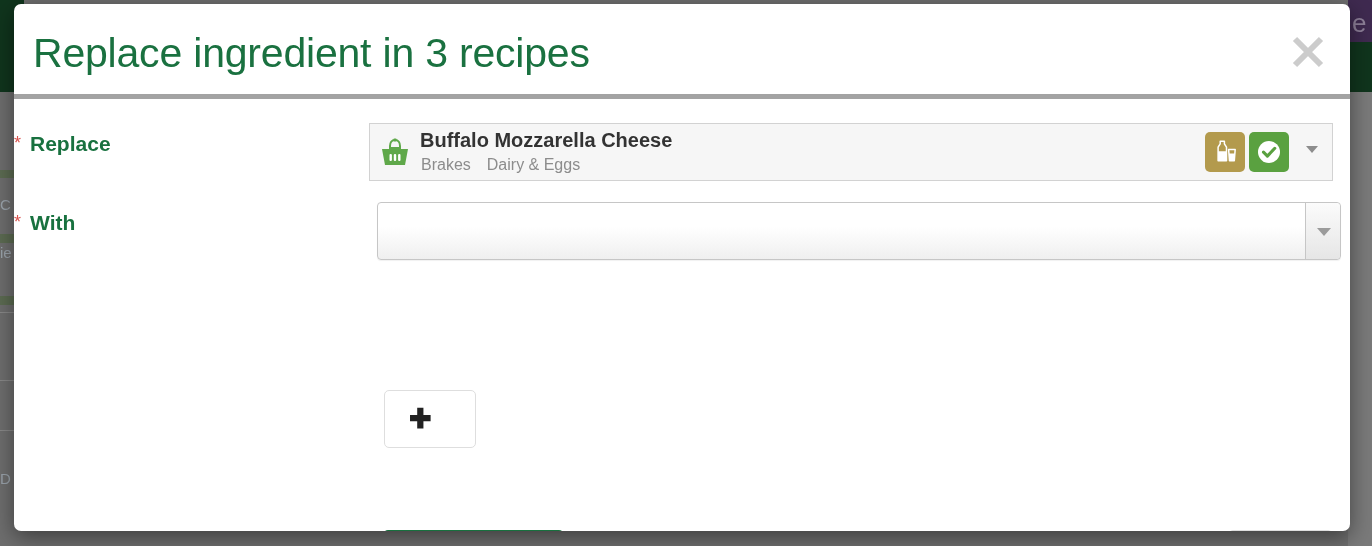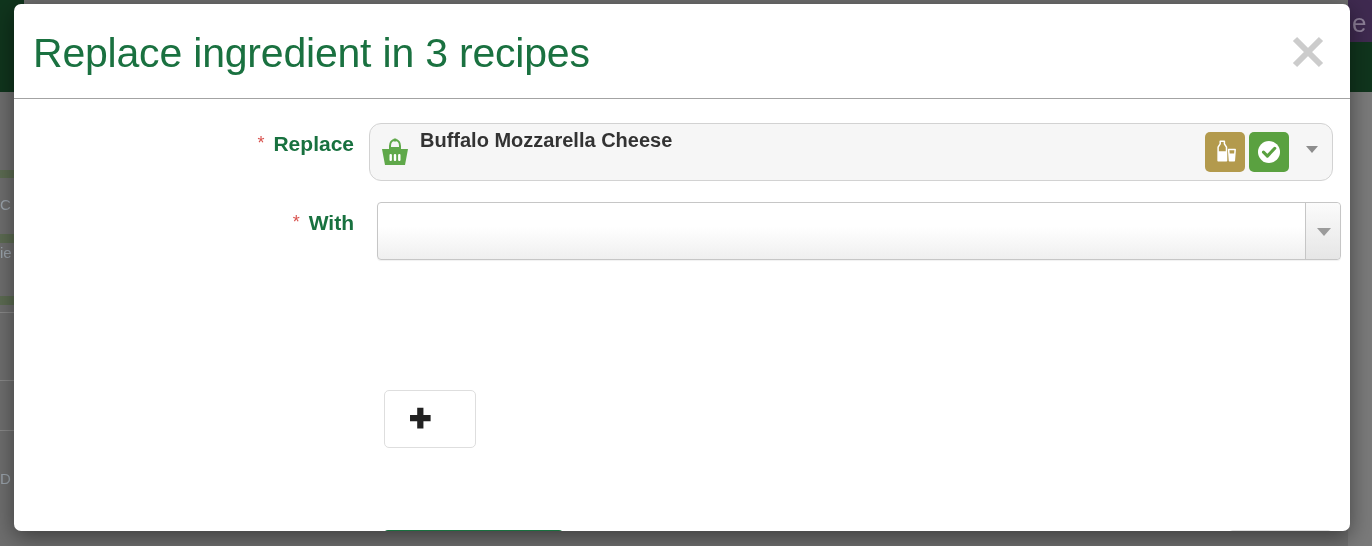--- a/index.html
+++ b/index.html
@@ -57,21 +57,21 @@
     left: 14px; top: 4px;
     width: 1336px; height: 527px;
     background: #ffffff;
     border-radius: 7px;
     box-shadow: 0 6px 22px rgba(0,0,0,.45);
     overflow: hidden;
   }
   #modal-header {
     position: relative;
     height: 95px;
-    border-bottom: 1px solid #a3a3a3;
+    border-bottom: 5px solid #a3a3a3;
   }
   #modal-title {
     position: absolute;
     left: 19px; top: 26px;
     font-size: 41px;
     font-weight: 400;
     color: #1a7140;
     letter-spacing: -0.2px;
     white-space: nowrap;
   }
@@ -94,21 +94,20 @@
     position: absolute;
     left: 0; right: 0;
     display: flex;
     align-items: flex-start;
   }
   #row-replace { top: 24px; }
   #row-with    { top: 103px; gap: 8px; }
 
   .field-label {
     width: 340px;
-    text-align: right;
     padding-top: 9px;
     font-size: 21px;
     font-weight: bold;
     color: #18713f;
     white-space: nowrap;
   }
   .req-star {
     color: #d9534f;
     font-weight: normal;
     font-size: 18px;
@@ -120,21 +119,21 @@
     margin-left: 15px;
   }
 
   
   #replace-select {
     position: relative;
     width: 964px;
     height: 58px;
     background: #f6f6f6;
     border: 1px solid #d2d2d2;
-    border-radius: 12px;
+    border-radius: 0;
     cursor: pointer;
   }
   #basket-icon {
     position: absolute; left: 8px; top: 12px;
     width: 34px; height: 34px;
   }
   #ingredient-name {
     position: absolute; left: 50px; top: 5px;
     font-size: 20px; font-weight: bold;
     color: #333333;
@@ -291,20 +290,23 @@
               <rect x="15.4" y="2.6" width="3.2" height="3" rx="1" fill="#5fa84a"></rect>
               <path d="M4 13 L30 13 L27 29 L7 29 Z" fill="#5fa84a"></path>
               <rect x="11.5" y="18" width="2.4" height="7" rx="1" fill="#ffffff"></rect>
               <rect x="15.8" y="18" width="2.4" height="7" rx="1" fill="#ffffff"></rect>
               <rect x="20.1" y="18" width="2.4" height="7" rx="1" fill="#ffffff"></rect>
             </svg>
           </div>
 
           <div id="ingredient-name">Buffalo Mozzarella Cheese</div>
 
+          <div id="ingredient-meta">
+            <span>Brakes</span><span>Dairy &amp; Eggs</span>
+          </div>
 
           <div id="badges">
             <div class="badge badge-dairy">
               <svg width="30" height="30" viewBox="0 0 30 30" aria-hidden="true">
                 <path d="M10.2 4.2 h4.2 v2.6 l2.1 3.4 v13.6 h-8.4 V10.2 l2.1-3.4 z" fill="none" stroke="#ffffff" stroke-width="1.5" stroke-linejoin="round"></path>
                 <path d="M8.1 14.2 h8.4 v9.6 h-8.4 z" fill="#ffffff"></path>
                 <path d="M18.6 12.4 h6.6 l-0.9 11.4 h-4.8 z" fill="none" stroke="#ffffff" stroke-width="1.5" stroke-linejoin="round"></path>
                 <path d="M18.9 16.4 h6.0 l-0.7 7.4 h-4.6 z" fill="#ffffff"></path>
               </svg>
             </div>

